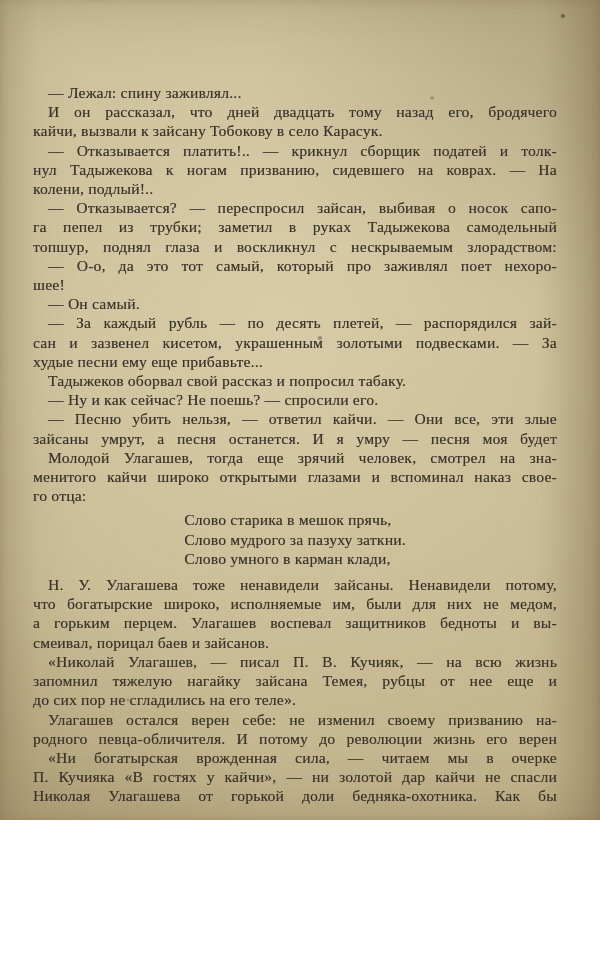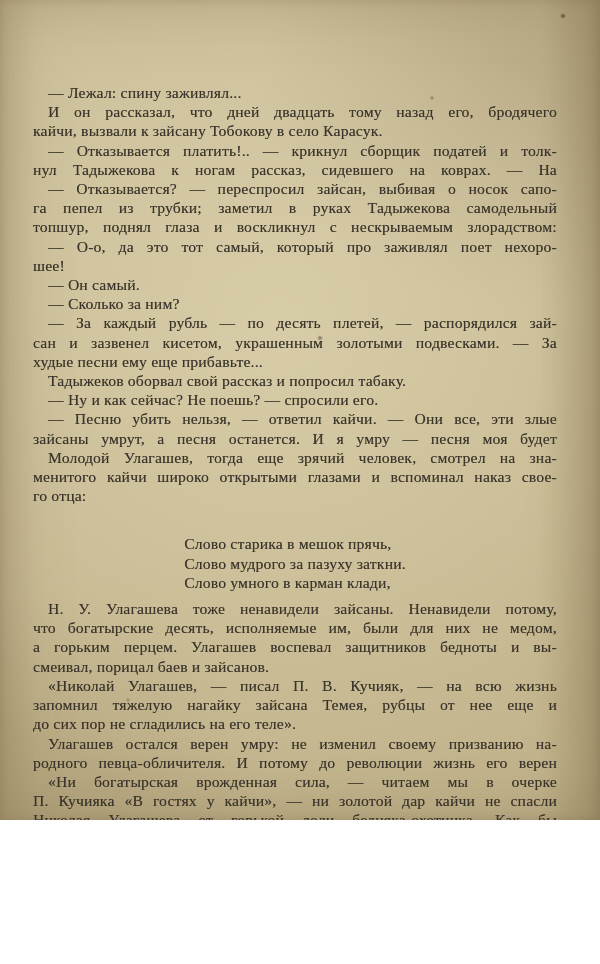--- a/index.html
+++ b/index.html
@@ -36,21 +36,21 @@
     white-space: nowrap;
     text-shadow: 0.25px 0 0 rgba(58,52,42,0.55);
   }
   .line.j {
     display: flex;
     justify-content: space-between;
     white-space: normal;
   }
   .line.first { padding-left: 15px; }
   .para.verse { margin: 5px 0 7px; text-align: center; }
-  .verse-inner { display: inline-block; text-align: left; margin-top: 24px; }
+  .verse-inner { display: inline-block; text-align: left; }
   .page-number {
     position: absolute;
     top: 888px; left: 0; width: 550px;
     text-align: center;
     font-size: 15px;
     letter-spacing: 0.3px;
     text-shadow: 0.25px 0 0 rgba(58,52,42,0.55);
   }
 </style>
 </head>
@@ -86,27 +86,28 @@
           <span>сборщик</span>
           <span>податей</span>
           <span>и</span>
           <span>толк-</span>
         </div>
         <div class="line j">
           <span>нул</span>
           <span>Тадыжекова</span>
           <span>к</span>
           <span>ногам</span>
-          <span>рассказ,</span>
+          <span>призванию,</span>
           <span>сидевшего</span>
           <span>на</span>
           <span>коврах.</span>
           <span>—</span>
           <span>На</span>
         </div>
+        <div class="line">колени, подлый!..</div>
       </div>
       <div class="para dialogue">
         <div class="line first j">
           <span>—</span>
           <span>Отказывается?</span>
           <span>—</span>
           <span>переспросил</span>
           <span>зайсан,</span>
           <span>выбивая</span>
           <span>о</span>
@@ -148,23 +149,20 @@
           <span>заживлял</span>
           <span>поет</span>
           <span>нехоро-</span>
         </div>
         <div class="line">шее!</div>
       </div>
       <div class="para dialogue">
         <div class="line first">— Он самый.</div>
       </div>
       <div class="para dialogue">
-        <div class="line first">— Сколько за ним?</div>
-      </div>
-      <div class="para dialogue">
         <div class="line first j">
           <span>—</span>
           <span>За</span>
           <span>каждый</span>
           <span>рубль</span>
           <span>—</span>
           <span>по</span>
           <span>десять</span>
           <span>плетей,</span>
           <span>—</span>
@@ -253,21 +251,21 @@
           <span>Улагашева</span>
           <span>тоже</span>
           <span>ненавидели</span>
           <span>зайсаны.</span>
           <span>Ненавидели</span>
           <span>потому,</span>
         </div>
         <div class="line j">
           <span>что</span>
           <span>богатырские</span>
-          <span>десять,</span>
+          <span>широко,</span>
           <span>исполняемые</span>
           <span>им,</span>
           <span>были</span>
           <span>для</span>
           <span>них</span>
           <span>не</span>
           <span>медом,</span>
         </div>
         <div class="line j">
           <span>а</span>
@@ -308,21 +306,21 @@
           <span>еще</span>
           <span>и</span>
         </div>
         <div class="line">до сих пор не сгладились на его теле».</div>
       </div>
       <div class="para body">
         <div class="line first j">
           <span>Улагашев</span>
           <span>остался</span>
           <span>верен</span>
-          <span>умру:</span>
+          <span>себе:</span>
           <span>не</span>
           <span>изменил</span>
           <span>своему</span>
           <span>призванию</span>
           <span>на-</span>
         </div>
         <div class="line j">
           <span>родного</span>
           <span>певца-обличителя.</span>
           <span>И</span>

